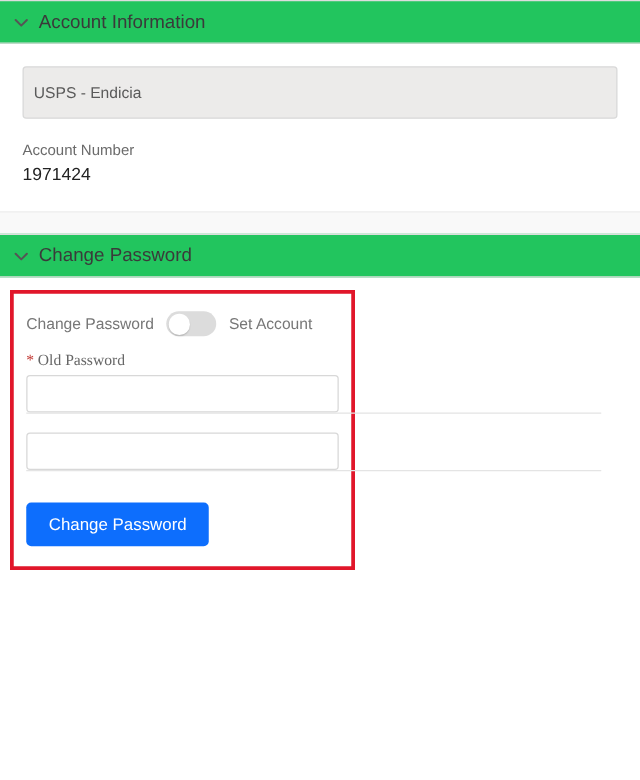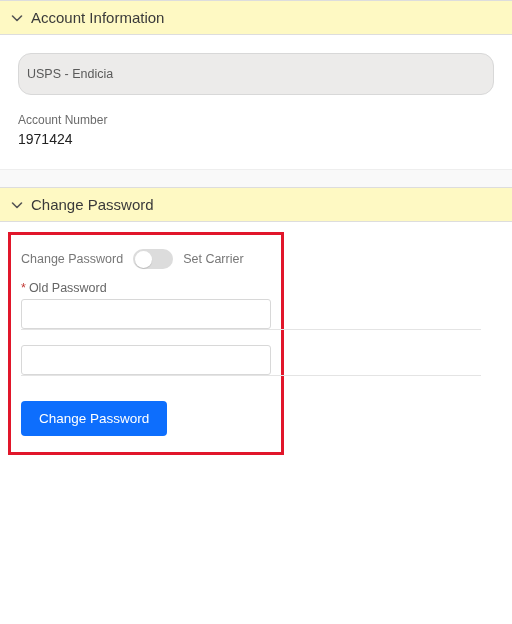--- a/index.html
+++ b/index.html
@@ -4,21 +4,21 @@
   <style>
     * { box-sizing: border-box; margin: 0; padding: 0; }
     body {
       font-family: -apple-system, BlinkMacSystemFont, "Segoe UI", Arial, sans-serif;
       font-size: 13px;
       color: #333;
       background: #fff;
       width: 512px;
     }
     .section-header {
-      background: #fef9c3;
+      background: #22c55e;
       border-top: 1px solid #ddd;
       border-bottom: 1px solid #ddd;
       padding: 8px 10px;
       display: flex;
       align-items: center;
       gap: 8px;
     }
     .section-header .chevron {
       width: 13px;
       height: 13px;
@@ -45,21 +45,21 @@
       display: block;
     }
     .required-asterisk {
       color: #c23934;
       margin-right: 3px;
     }
     .text-input {
       width: 100%;
       height: 30px;
       border: 1px solid #d8d8d8;
-      border-radius: 13px;
+      border-radius: 3px;
       padding: 20px 8px;
       font-size: 12.5px;
       color: #333;
       background: #fff;
     }
     .text-input.disabled {
       background: #ecebea;
       color: #5a5a5a;
     }
     .readonly-value {
@@ -102,20 +102,21 @@
       border-radius: 50%;
       top: 1.5px;
       left: 2px;
       box-shadow: 0 1px 1px rgba(0,0,0,0.15);
     }
     .pwd-field { margin-bottom: 16px; }
     .pwd-label {
       font-size: 12.5px;
       color: #666;
       margin-bottom: 4px;
+      font-family: Liberation Serif, serif;
     }
     .pwd-input {
       width: 100%;
       height: 30px;
       border: 1px solid #d8d8d8;
       border-radius: 3px;
       padding: 4px 8px;
       font-size: 12.5px;
       background: #fff;
     }
@@ -179,21 +180,21 @@
   <h2>Change Password</h2>
 </div>
 
 <div class="highlight-box">
 
   <div class="toggle-row">
     <span>Change Password</span>
     <div class="toggle">
       <div class="knob"></div>
     </div>
-    <span>Set Carrier</span>
+    <span>Set Account</span>
   </div>
 
   <div class="pwd-field">
     <div class="pwd-label">
       <span class="required-asterisk">*</span><span>Old Password</span>
     </div>
     <div class="pwd-input-underline">
       <input type="password" class="pwd-input" value="" style="">
     </div>
   </div>

